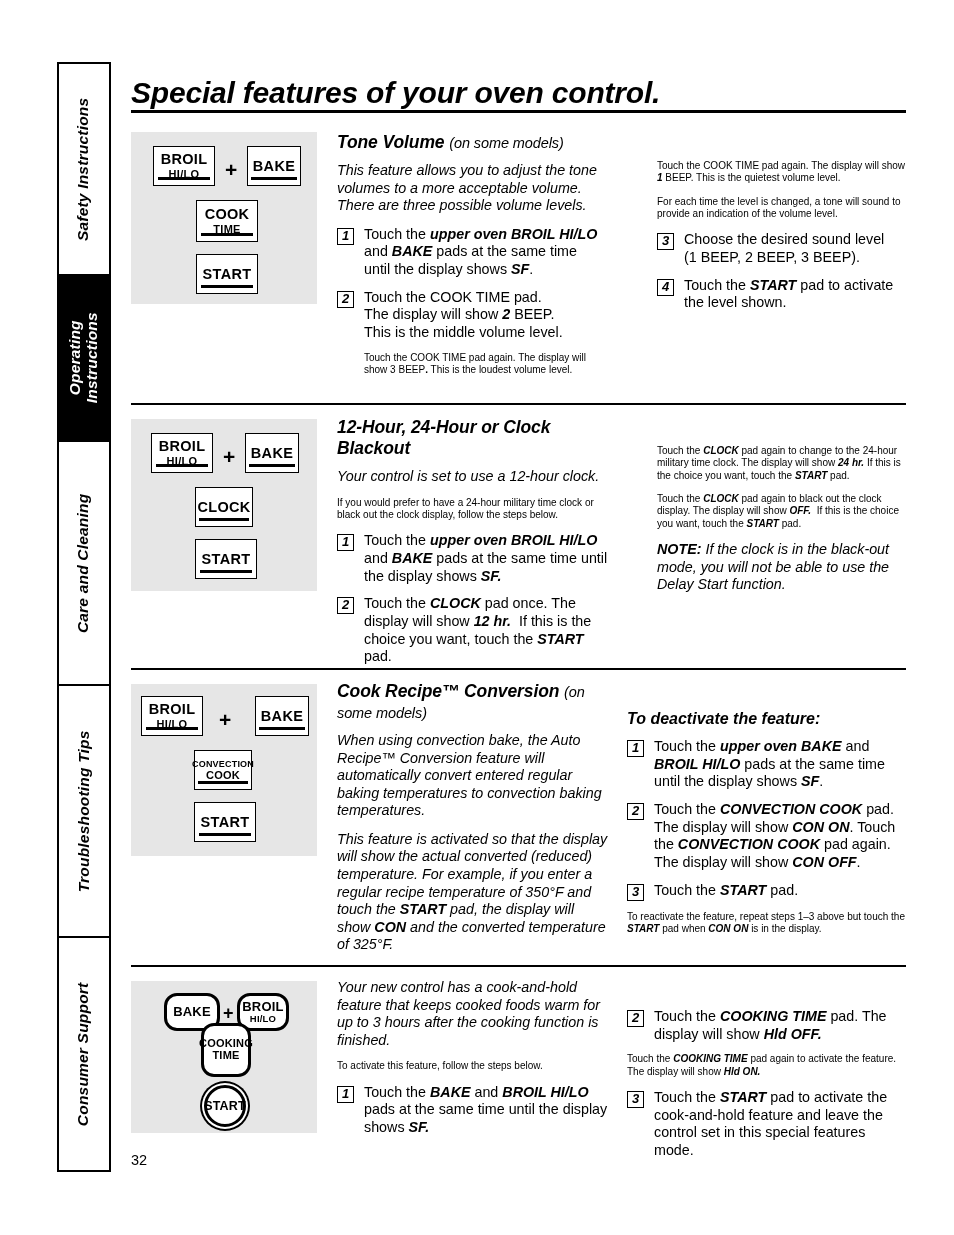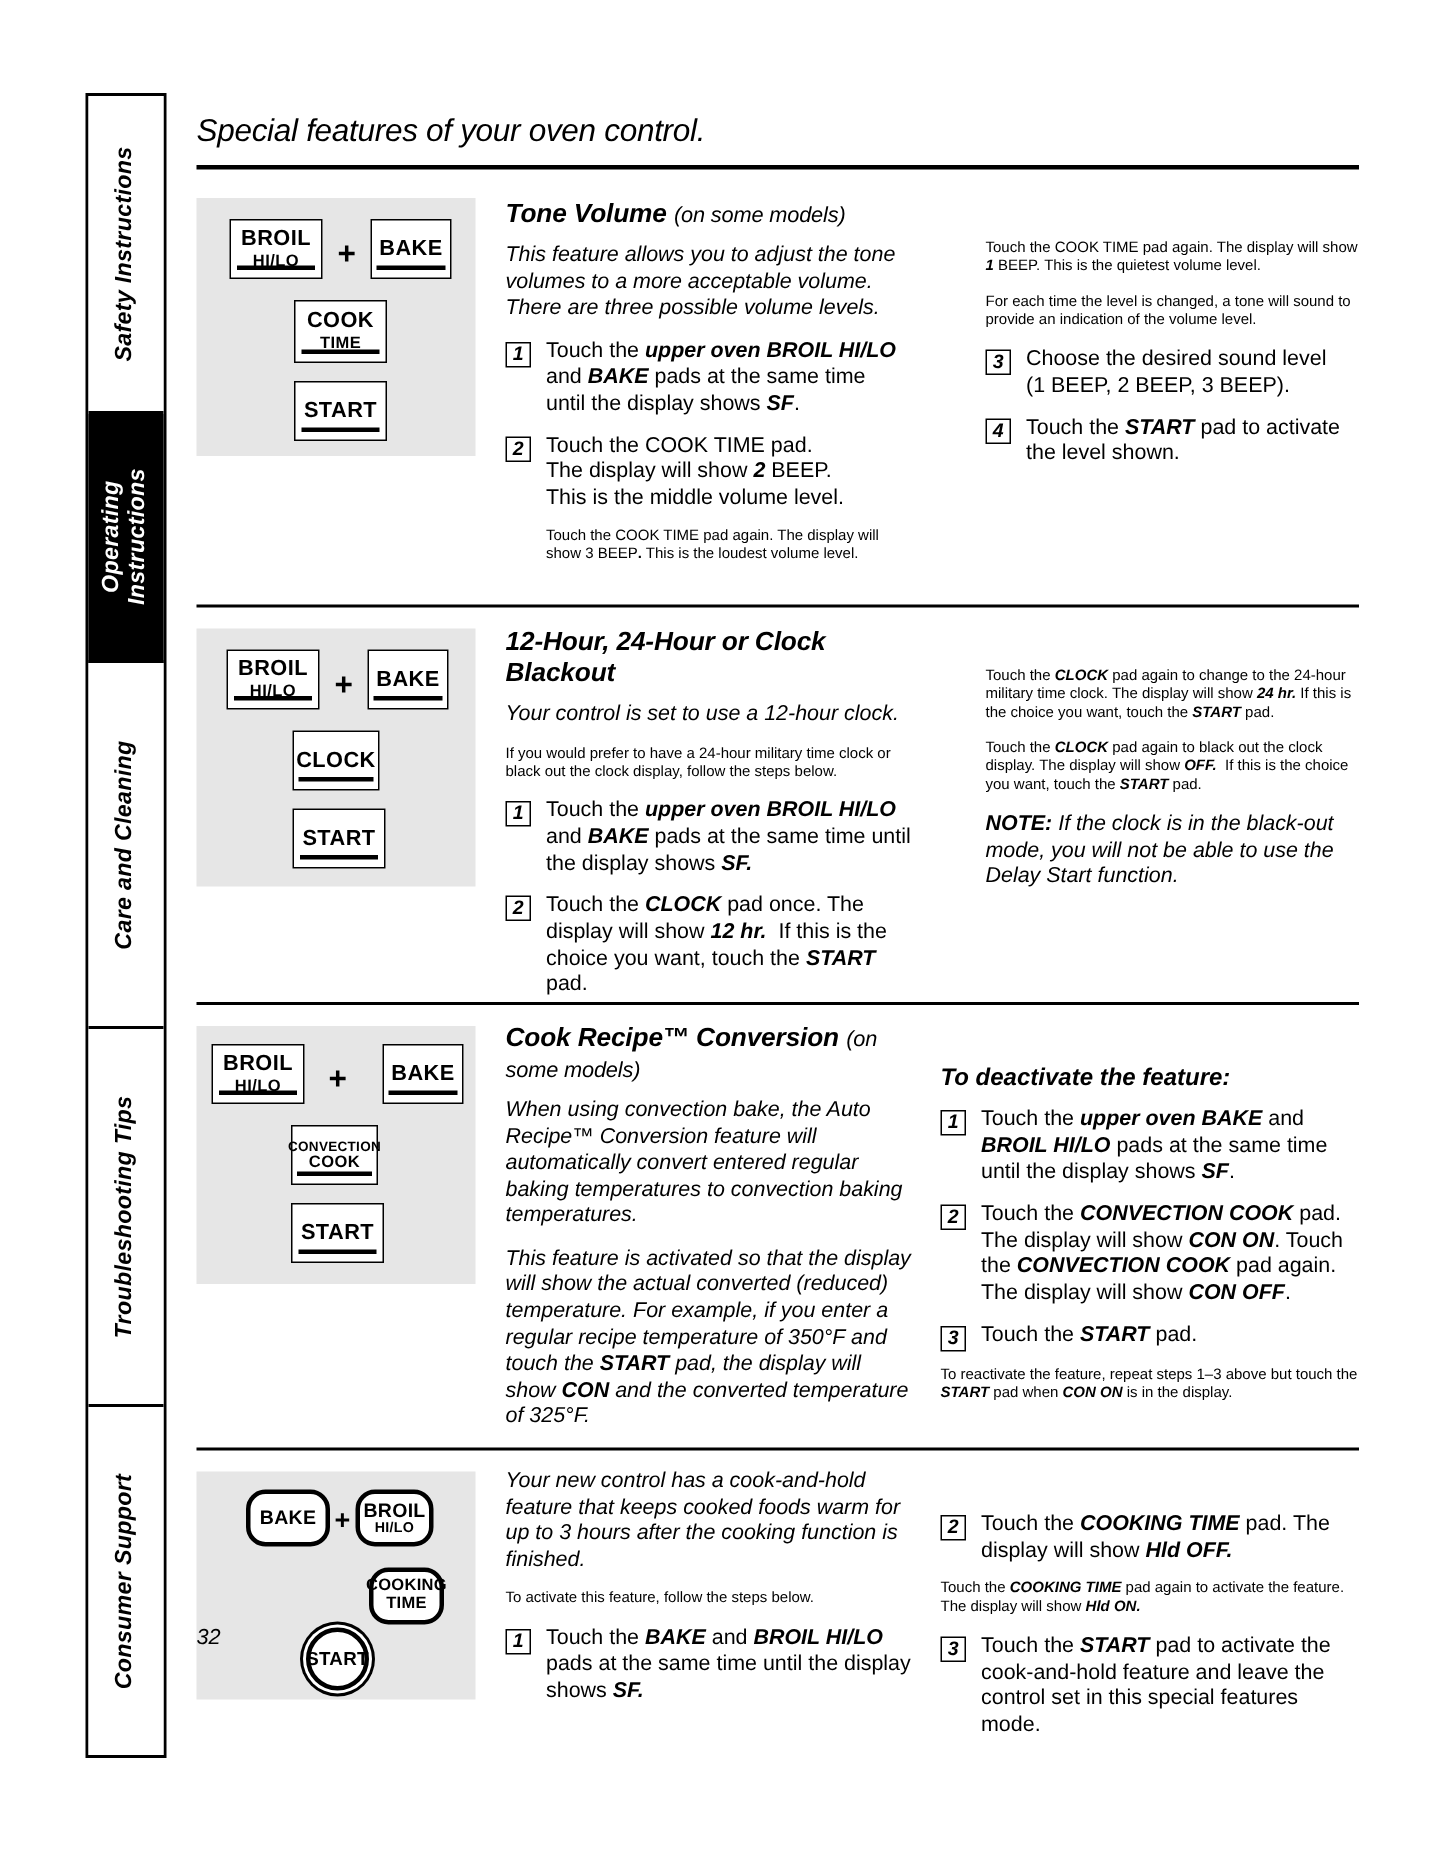--- a/index.html
+++ b/index.html
@@ -20,21 +20,21 @@
   .tab .tl{
     transform:rotate(-90deg);white-space:nowrap;
     font-style:italic;font-weight:bold;font-size:15.5px;
     letter-spacing:.2px;line-height:1.08;text-align:center;
   }
   .tab.active{background:#000;}
   .tab.active .tl{color:#fff;white-space:normal;width:150px;}
 
   
   .title{position:absolute;left:131px;top:76px;width:775px;
-         font-style:italic;font-weight:normal;font-size:21px;letter-spacing:-0.2px;}
+         font-style:italic;font-weight:bold;font-size:30px;letter-spacing:-0.2px;}
   .title-rule{position:absolute;left:131px;top:110px;width:775px;height:3px;background:#000;}
 
   
   .rule{position:absolute;left:131px;width:775px;height:2px;background:#000;}
 
   
   .pad-panel{position:absolute;background:#e6e6e6;}
 
   .btn{position:absolute;background:#fff;border:1.6px solid #000;box-sizing:border-box;
        display:flex;flex-direction:column;align-items:center;justify-content:center;}
@@ -68,21 +68,21 @@
   .sub{font-style:italic;font-weight:bold;font-size:16px;margin:0 0 10px 0;}
 
   .step{display:flex;margin:0 0 10px 0;align-items:flex-start;}
   .step .num{flex:0 0 auto;width:17px;height:17px;border:1.5px solid #000;box-sizing:border-box;
              font-style:italic;font-weight:bold;font-size:13px;line-height:14px;text-align:center;
              margin-right:10px;margin-top:2px;}
   .step .txt{font-size:14.3px;line-height:1.235;}
   .step .txt b{font-style:italic;}
   .b{font-weight:bold;}
   .bi{font-weight:bold;font-style:italic;}
-  .pnum{position:absolute;left:131px;top:1084px;font-style:italic;font-size:14.5px;}
+  .pnum{position:absolute;left:131px;top:1152px;font-size:14.5px;}
 </style>
 </head>
 <body>
 
 <div class="page">
 
   <div class="sidebar">
     <div class="tab" style="top:0px;height:212px;">
       <div class="tl">Safety Instructions</div>
     </div>
@@ -252,21 +252,21 @@
 
   <div class="pad-panel" style="left:131px;top:981px;width:186px;height:152px;">
     <div class="rbtn" style="left:33px;top:12px;width:56px;height:38px;">
       <div class="l1">BAKE</div>
     </div>
     <div class="plus" style="left:92px;top:23px;font-size:18px;">+</div>
     <div class="rbtn" style="left:106px;top:12px;width:52px;height:38px;">
       <div class="l1">BROIL</div>
       <div class="l2">HI/LO</div>
     </div>
-    <div class="rbtn" style="left:70px;top:64px;width:50px;height:38px;margin-left:45px;">
+    <div class="rbtn" style="left:70px;top:42px;width:50px;height:54px;">
       <div class="l1" style="font-size:11px;">COOKING</div>
       <div class="l1" style="font-size:11px;">TIME</div>
     </div>
     <div class="cbtn" style="left:73px;top:104px;width:42px;height:42px;">
       <span>START</span>
     </div>
   </div>
 
   <div class="col" style="left:337px;top:979px;width:272px;">
     <p class="intro">Your new control has a cook-and-hold feature that keeps cooked foods warm for up to 3 hours after the cooking function is finished.</p>

